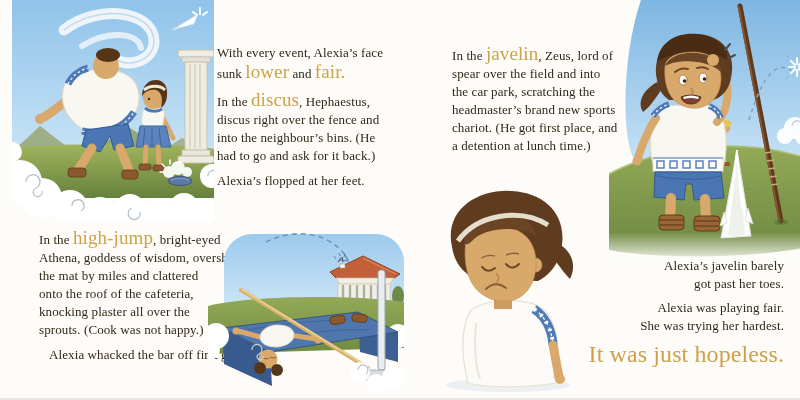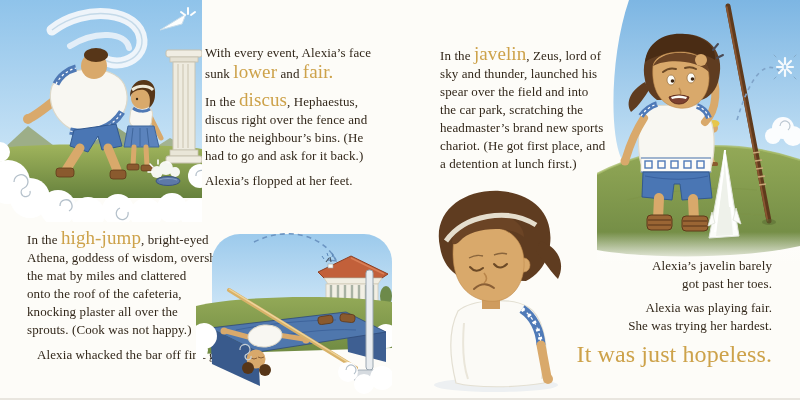--- a/index.html
+++ b/index.html
@@ -3,21 +3,21 @@
 <meta charset="utf-8">
 <style>
   html,body{margin:0;padding:0;background:#888;}
   .stage{width:800px;height:400px;margin:0 auto;}
   .spread{
     position:relative;width:800px;height:400px;overflow:hidden;
     background:#fdfcf8;color:#32271a;
     font-family:"Liberation Serif","DejaVu Serif",serif;
   }
   .spread::after{content:"";position:absolute;left:0;right:0;bottom:0;height:2px;background:#e9e6df;}
-  .page{position:absolute;top:0;width:400px;height:400px;}
+  .page{position:absolute;top:0;width:400px;height:400px;margin-left:12px;}
   .page-left{left:0;}
   .page-right{left:400px;}
   .illus{position:absolute;}
   .tblock{position:absolute;font-size:13px;line-height:18px;letter-spacing:.1px;}
   .tblock p{margin:0 0 7px 0;}
   .ln{display:block;white-space:nowrap;}
   .gold{font-size:19px;line-height:1;color:#cda24a;}
   .gold-xl{font-size:24px;line-height:26px;color:#cda24a;white-space:nowrap;}
   #tb-intro{left:205px;top:44px;width:200px;}
   #tb-highjump{left:27px;top:228px;width:215px;}
@@ -238,26 +238,25 @@
         <path d="M150,138 a5,5 0 1 1 8,4" stroke="#b5c1cb" stroke-width="1.2" fill="none"></path>
       </svg>
     </div>
   </div>
 
   <div class="page page-right">
 
     <div class="tblock" id="tb-javelin">
       <p>
         <span class="ln"><span>In the </span><span class="gold">javelin</span><span>, Zeus, lord of</span></span>
-        <span class="ln">sky and thunder, launched his</span>
         <span class="ln">spear over the field and into</span>
         <span class="ln">the car park, scratching the</span>
         <span class="ln">headmaster’s brand new sports</span>
         <span class="ln">chariot. (He got first place, and</span>
-        <span class="ln">a detention at lunch first.)</span>
+        <span class="ln">a detention at lunch time.)</span>
       </p>
     </div>
 
     <div class="illus" id="il-sad">
       <svg width="146" height="212" viewBox="0 0 146 212">
         <ellipse cx="72" cy="202" rx="62" ry="7" fill="#edf0f2"></ellipse>
         <path d="M34,128 C48,116 88,114 104,124 C118,132 124,158 122,186 L120,200 C92,205 50,205 32,200 C26,176 24,148 34,128 Z" fill="#fbfaf6" stroke="#e3dfd2" stroke-width="1.2"></path>
         <path d="M40,140 C38,164 40,184 44,196 M116,140 C120,162 120,182 118,196" stroke="#eae6da" stroke-width="2" fill="none"></path>
         <path d="M98,126 C110,134 116,148 117,162" stroke="#4f7ab8" stroke-width="9" fill="none"></path>
         <path d="M98,126 C110,134 116,148 117,162" stroke="#ffffff" stroke-width="4" stroke-dasharray="2.5 6" fill="none"></path>

